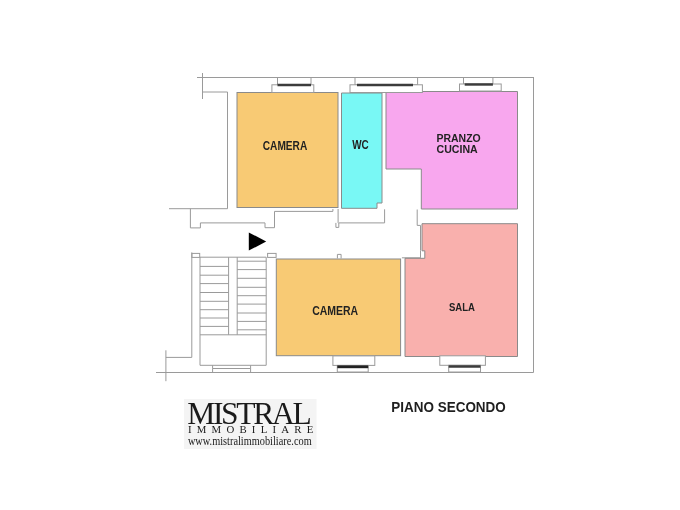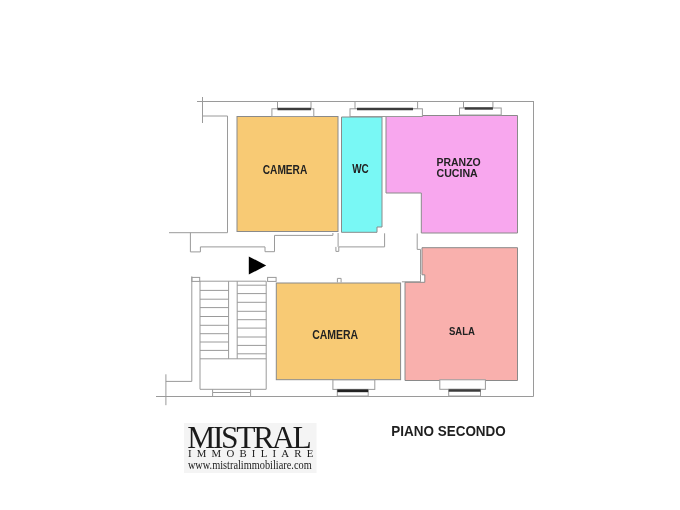--- a/index.html
+++ b/index.html
@@ -1,16 +1,16 @@
 <!DOCTYPE html>
 <html><head>
 <meta charset="utf-8">
 <style>
   html,body{margin:0;padding:0;background:#ffffff;}
-  #page{position:relative;width:680px;height:484px;background:#84cc16;overflow:hidden;margin-top:24px;}
+  #page{position:relative;width:680px;height:484px;background:#84cc16;overflow:hidden;}
   svg{position:absolute;left:0;top:0;}
   text{font-family:"Liberation Sans",sans-serif;}
 </style>
 </head>
 <body>
 <div id="page">
 <svg width="680" height="510" viewBox="0 0 680 510">
 
   <rect x="0" y="0" width="680" height="510" fill="#ffffff"></rect>
 

